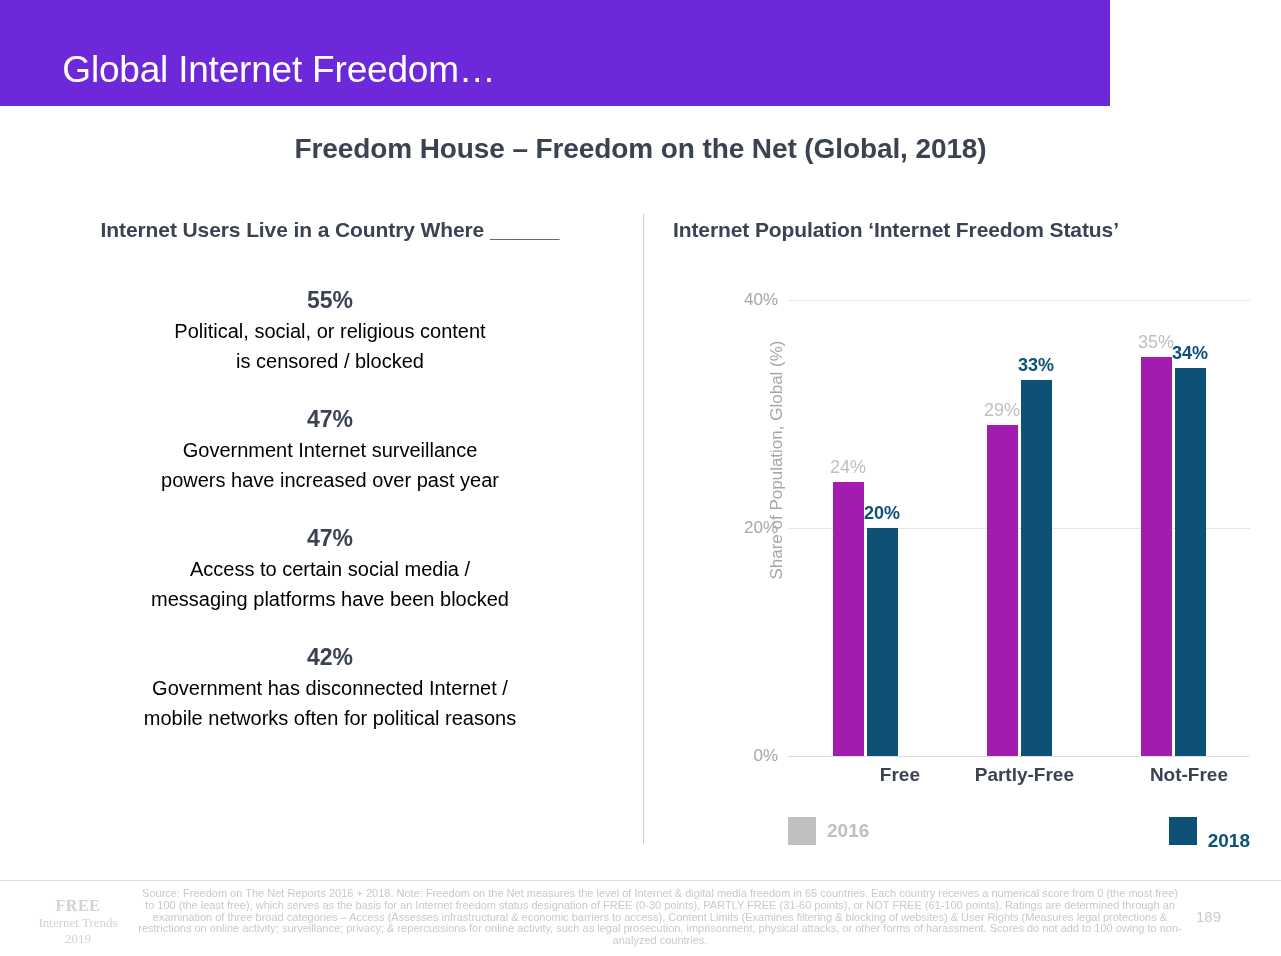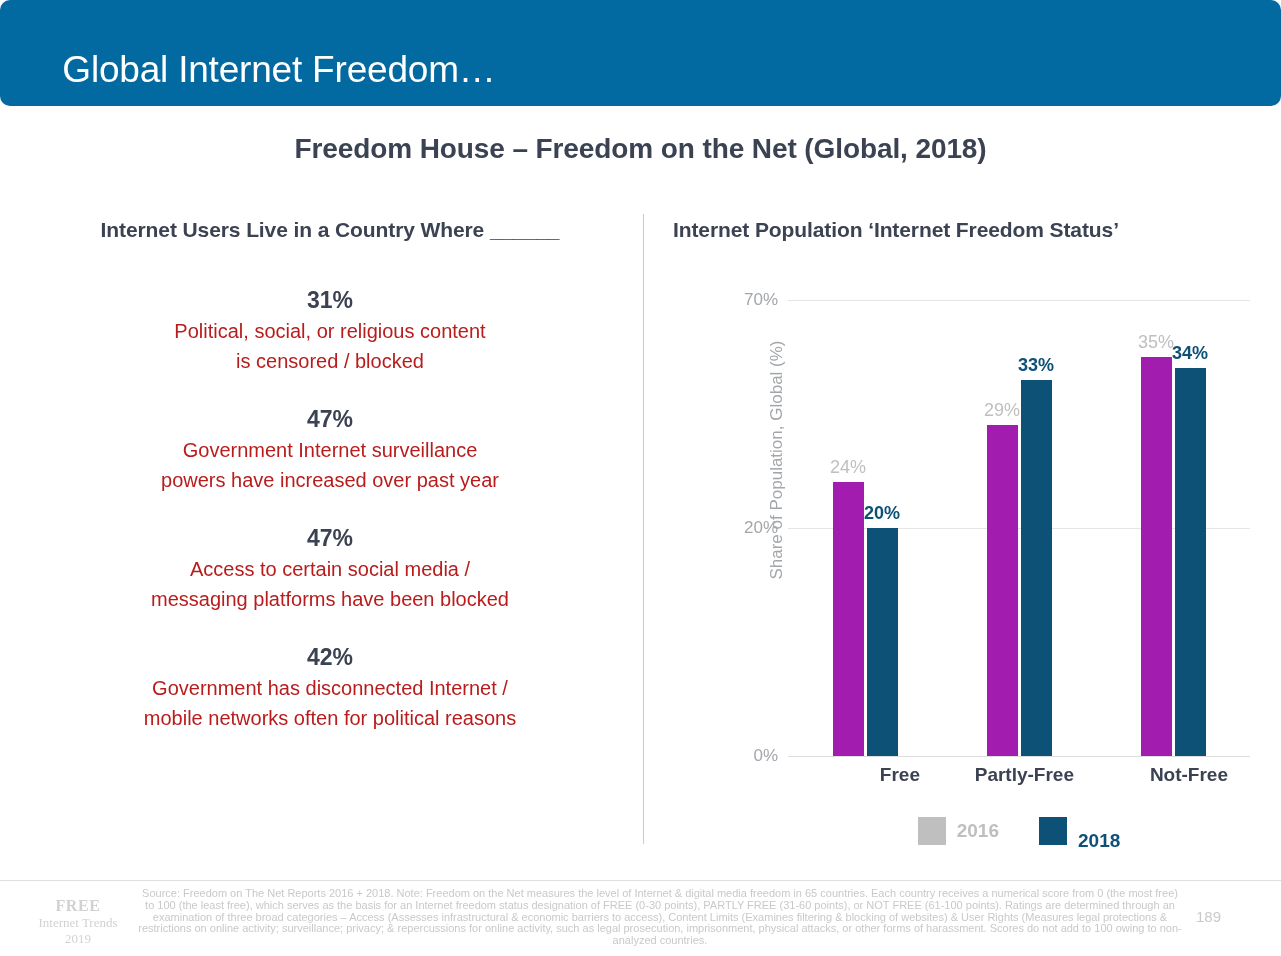--- a/index.html
+++ b/index.html
@@ -13,24 +13,23 @@
     font-family: "Liberation Sans", sans-serif;
     color: #2e3440;
     overflow: hidden;
     position: relative;
   }
 
   
   .header-band {
     position: absolute;
     left: 0; top: 0;
-    width: 1281px;
+    width: 1110px;
     height: 106px;
-    background: #0369a1;
-    border-radius: 10px;
+    background: #6d28d9;
   }
   .header-title {
     position: absolute;
     left: 22px;
     top: 2px;
     color: #ffffff;
     font-size: 37px;
     line-height: 45px;
     font-weight: 400;
     letter-spacing: -0.2px;
@@ -82,21 +81,21 @@
   }
   .fact-pct {
     font-size: 23px;
     font-weight: bold;
     color: #3b4252;
     line-height: 32px;
   }
   .fact-desc {
     font-size: 20px;
     font-weight: 400;
-    color: #b91c1c;
+    color: #000000;
     line-height: 30px;
     white-space: pre-line;
   }
 
   
   .right-panel {
     position: absolute;
     left: 660px;
     top: 218px;
     width: 600px;
@@ -207,21 +206,21 @@
     font-weight: bold;
     color: #3b4252;
   }
 
   .legend {
     position: absolute;
     left: 128px;
     top: 528px;
     width: 462px;
     display: flex;
-    justify-content: center;
+    justify-content: space-between;
     align-items: center;
     gap: 40px;
   }
   .legend-item {
     display: flex;
     align-items: center;
     gap: 11px;
   }
   .legend-swatch {
     width: 28px;
@@ -287,21 +286,21 @@
 </div>
 
 <div class="slide-subtitle">Freedom House – Freedom on the Net (Global, 2018)</div>
 
 <div class="divider"></div>
 
 <div class="left-panel">
   <div class="left-heading">Internet Users Live in a Country Where ______</div>
 
   <div class="fact">
-    <div class="fact-pct">31%</div>
+    <div class="fact-pct">55%</div>
     <div class="fact-desc">Political, social, or religious content
 is censored / blocked</div>
   </div>
 
   <div class="fact">
     <div class="fact-pct">47%</div>
     <div class="fact-desc">Government Internet surveillance
 powers have increased over past year</div>
   </div>
 
@@ -325,21 +324,21 @@
 <div class="chart-wrap">
   <div class="y-axis-title">Share of Population, Global (%)</div>
 
   <div class="plot">
     <div id="gridlines">
         <div class="gridline axis-base" style="top: 456px;"></div>
         <div class="ytick" style="top: 456px;">0%</div>
         <div class="gridline" style="top: 228px;"></div>
         <div class="ytick" style="top: 228px;">20%</div>
         <div class="gridline" style="top: 0px;"></div>
-        <div class="ytick" style="top: 0px;">70%</div>
+        <div class="ytick" style="top: 0px;">40%</div>
       </div>
     <div class="groups" id="bar-groups">
         <div class="group">
           <div class="bar s2016" style="height: 273.6px;">
             <span class="bar-label">24%</span>
           </div>
           <div class="bar s2018" style="height: 228px;">
             <span class="bar-label">20%</span>
           </div>
         </div>

